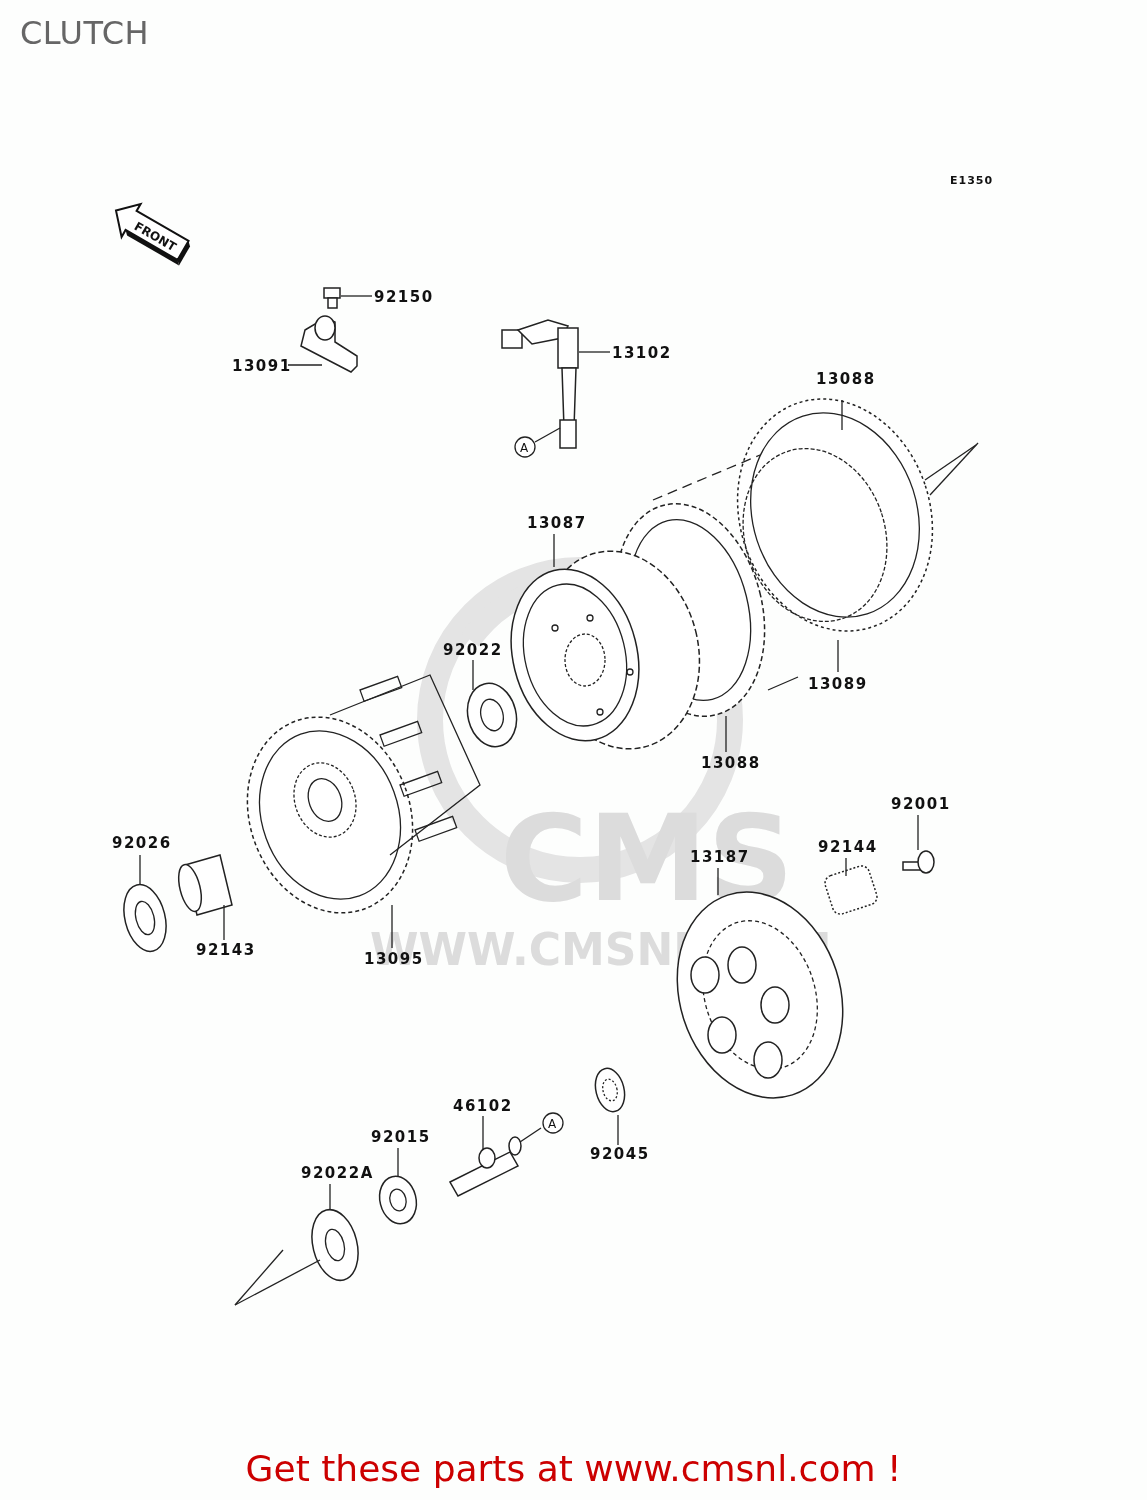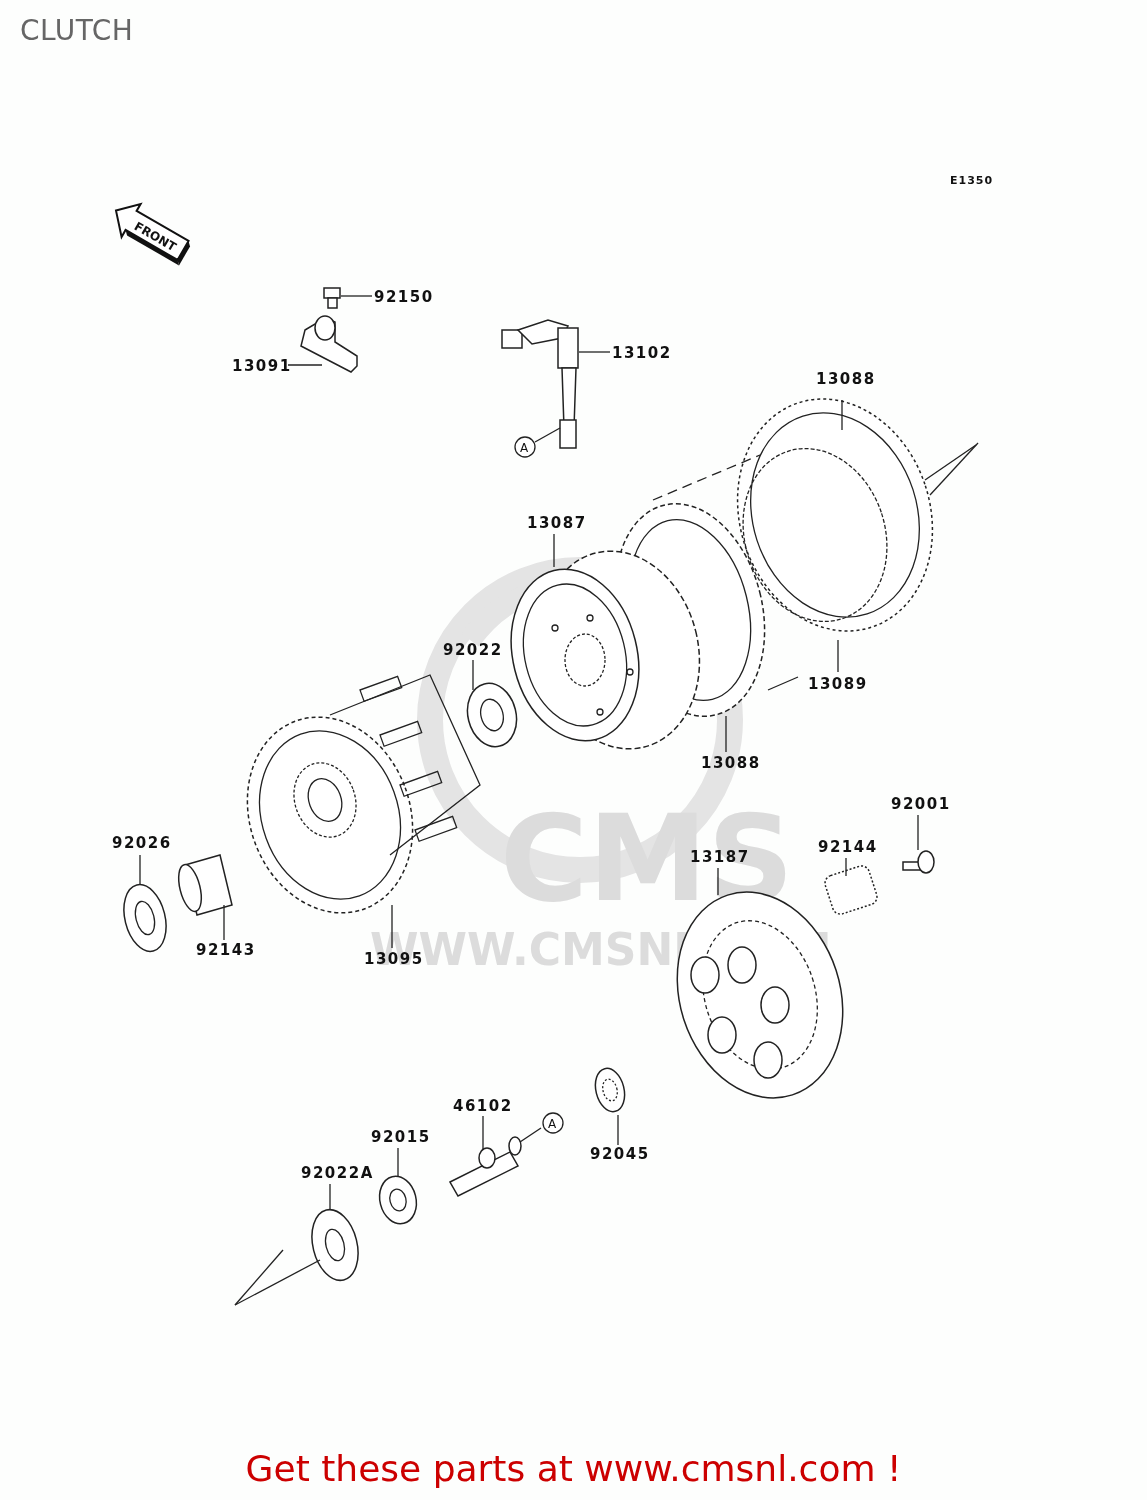--- a/index.html
+++ b/index.html
@@ -1,17 +1,17 @@
 <!DOCTYPE html>
 <html><head>
 <meta charset="utf-8">
 <style>
   html, body { margin: 0; padding: 0; background: #fdfefd; }
   body { width: 1147px; height: 1500px; position: relative; overflow: hidden; font-family: "DejaVu Sans", sans-serif; }
-  .page-title { position: absolute; left: 20px; top: 14px; font-size: 28px; color: #666; letter-spacing: 0.5px; font-family: "DejaVu Sans", sans-serif; }
+  .page-title { position: absolute; left: 20px; top: 14px; font-size: 32px; color: #666; letter-spacing: 0.5px; font-family: "DejaVu Sans", sans-serif; }
   .diagram { position: absolute; left: 0; top: 0; width: 1147px; height: 1500px; }
   .footer-link { position: absolute; left: 0; width: 1147px; top: 1448px; text-align: center; font-size: 36px; color: #cc0000; font-family: "DejaVu Sans", sans-serif; text-decoration: none; }
   svg text.part { font-family: "DejaVu Sans", sans-serif; font-weight: bold; font-size: 15px; fill: #111; letter-spacing: 1.5px; }
   svg text.code { font-family: "DejaVu Sans", sans-serif; font-weight: bold; font-size: 11px; fill: #111; letter-spacing: 1px; }
   svg .ln { stroke: #222; stroke-width: 1.3; fill: none; }
   svg .ol { stroke: #222; stroke-width: 1.5; fill: #fff; }
   svg .wmtext { font-family: "DejaVu Sans", sans-serif; font-weight: bold; fill: #dcdcdc; }
 </style>
 </head>
 <body>

